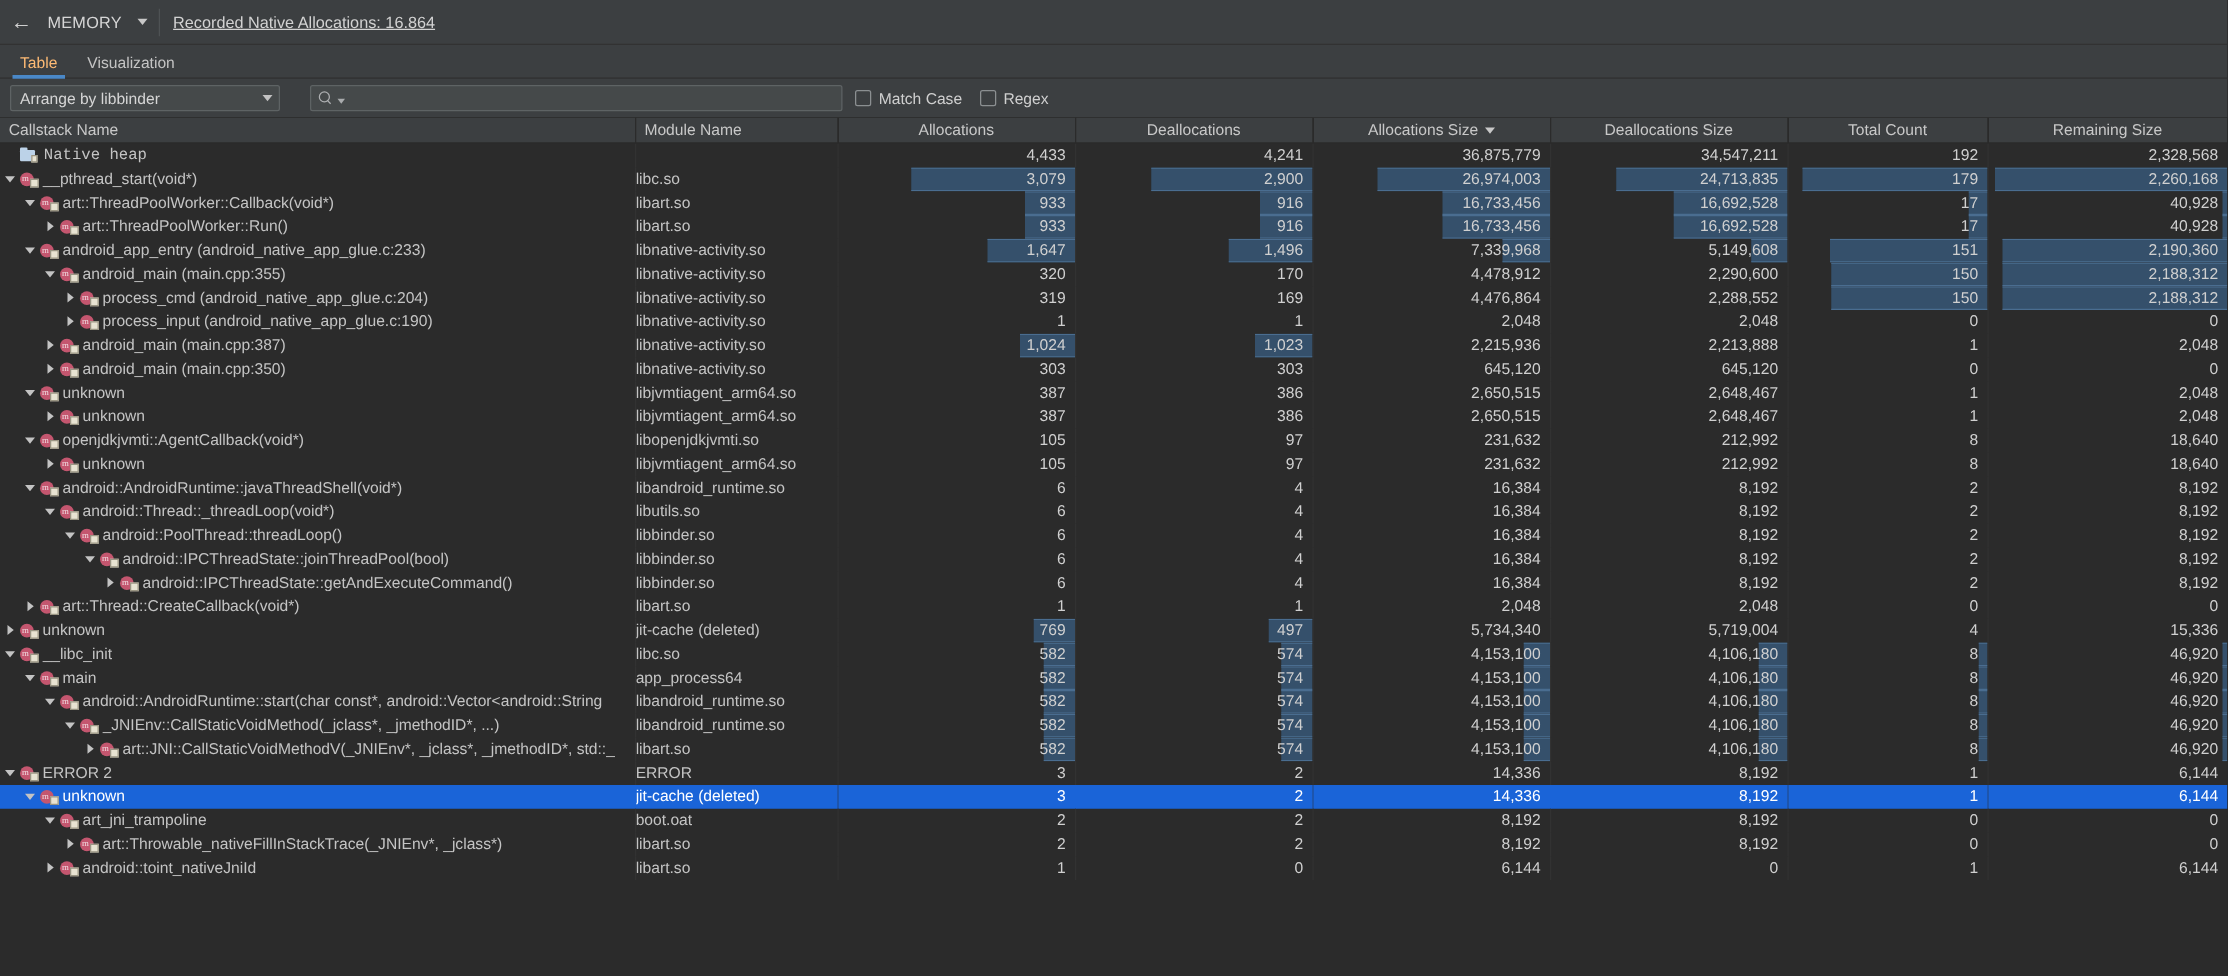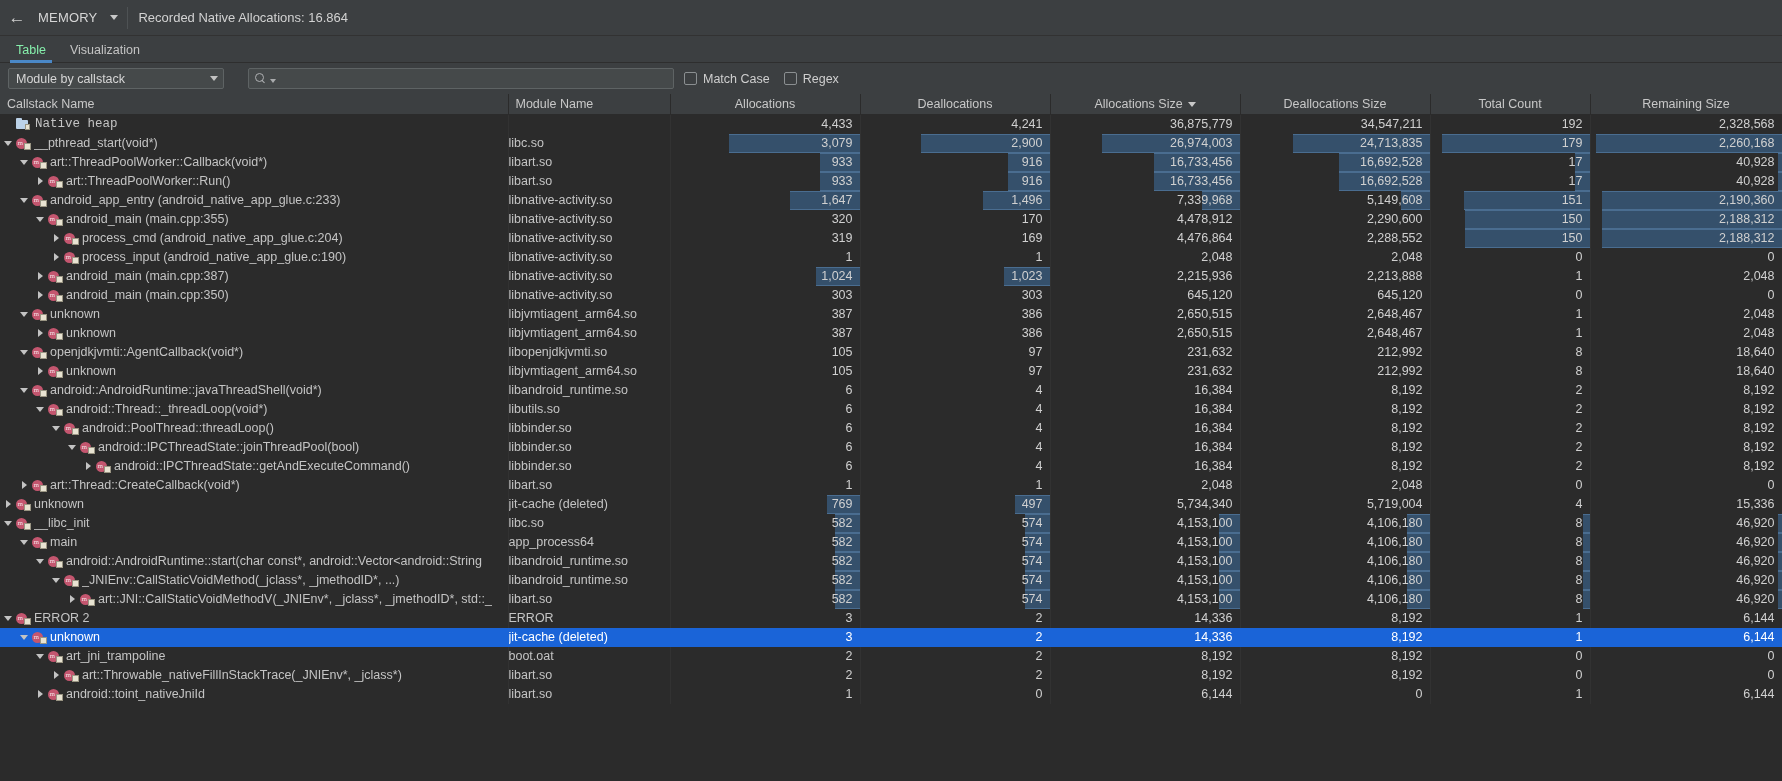--- a/index.html
+++ b/index.html
@@ -56,40 +56,41 @@
   }
   .sep-v {
     width: 1px;
     height: 22px;
     background: #4e5254;
     margin: 0 10px 0 2px;
   }
   .recorded-label {
     font-size: 13px;
     color: #d2d2d2;
+    text-decoration: underline;
   }
 
   
   .tabbar {
     height: 27px;
     background: #3c3f41;
     display: flex;
     align-items: flex-end;
     padding-left: 4px;
     border-bottom: 1px solid #2e2e2e;
     box-sizing: border-box;
   }
   .tab {
     font-size: 12.5px;
     color: #c4c4c4;
     padding: 0 12px 6px 12px;
     position: relative;
     line-height: 1;
   }
-  .tab.active { color: #86efac; }
+  .tab.active { color: #fdba74; }
   .tab.active::after {
     content: "";
     position: absolute;
     left: 6px; right: 6px; bottom: -1px;
     height: 3px;
     background: #4a88c7;
   }
 
   
   .toolbar {
@@ -356,21 +357,21 @@
   <div class="recorded-label">Recorded Native Allocations: 16.864</div>
 </div>
 
 <div class="tabbar">
   <div class="tab active">Table</div>
   <div class="tab">Visualization</div>
 </div>
 
 <div class="toolbar">
   <div class="combo">
-    <span>Module by callstack</span>
+    <span>Arrange by libbinder</span>
     <span class="tri"></span>
   </div>
   <div class="searchbox">
     <span class="mag"></span>
     <span class="mag-tri"></span>
     <input class="search-input" type="text" value="" placeholder="" style="">
   </div>
   <div class="chk-wrap">
     <span class="chkbox"></span>
     <span>Match Case</span>

